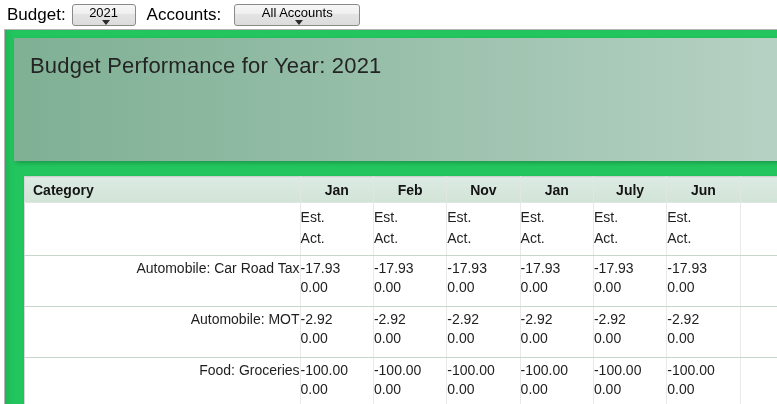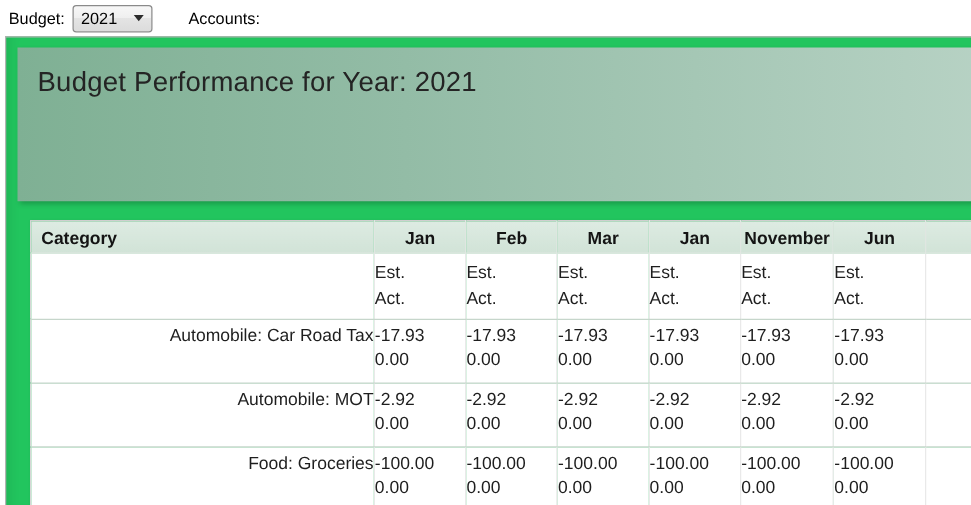--- a/index.html
+++ b/index.html
@@ -9,28 +9,28 @@
     background: #ffffff;
     font-family: "Liberation Sans", sans-serif;
     -webkit-font-smoothing: antialiased;
   }
 
   
   .toolbar {
     position: absolute; top: 0; left: 0; width: 777px; height: 29px;
     background: #ffffff; display: flex; align-items: center;
   }
-  .tb-label { font-size: 13px; color: #000; white-space: nowrap; }
+  .tb-label { font-size: 17px; color: #000; white-space: nowrap; }
   .lbl-budget { margin-left: 7px; }
-  .lbl-accounts { margin-left: 29px; }
+  .lbl-accounts { margin-left: 11px; }
   .combo {
     height: 22px; border: 1px solid #8a8a8a; border-radius: 3px;
     background: linear-gradient(#f7f7f7, #efefef 45%, #e4e4e4 46%, #dcdcdc);
     display: flex; align-items: center; justify-content: space-between;
-    padding: 0 6px 0 6px; font-size: 13px; color: #000; cursor: default;
+    padding: 0 6px 0 6px; font-size: 13px; color: #000; cursor: default; flex-direction: column;
   }
   .combo-budget { width: 64px; margin-left: 6px; }
   .combo-accounts { width: 126px; margin-left: 13px; }
   .combo-arrow {
     width: 0; height: 0; flex: 0 0 auto; margin-left: 4px;
     border-left: 4px solid transparent; border-right: 4px solid transparent;
     border-top: 5px solid #2b2b2b;
   }
 
   
@@ -80,20 +80,24 @@
 </head>
 <body>
 
 <div class="toolbar">
   <span class="tb-label lbl-budget">Budget:</span>
   <div class="combo combo-budget">
     <span>2021</span>
     <span class="combo-arrow"></span>
   </div>
   <span class="tb-label lbl-accounts">Accounts:</span>
+  <div class="combo combo-accounts">
+    <span>All Accounts</span>
+    <span class="combo-arrow"></span>
+  </div>
 </div>
 
 <div class="frame">
   <div class="report-header">
     <div class="report-title">Budget Performance for Year: 2021</div>
   </div>
   <table class="report-table">
       <colgroup>
         <col style="width: 291px;">
         <col style="width: 75px;">
@@ -102,23 +106,23 @@
         <col style="width: 75px;">
         <col style="width: 75px;">
         <col style="width: 75px;">
         <col style="width: 40px;">
       </colgroup>
       <thead>
         <tr>
           <th class="cat-h">Category</th>
           <th class="mon-h">Jan</th>
           <th class="mon-h">Feb</th>
-          <th class="mon-h">Mar</th>
+          <th class="mon-h">Nov</th>
           <th class="mon-h">Jan</th>
-          <th class="mon-h">November</th>
+          <th class="mon-h">July</th>
           <th class="mon-h">Jun</th>
           <th class="mon-h stub"></th>
         </tr>
       </thead>
       <tbody>
         <tr class="subheader">
           <td></td>
           <td>
             <div>Est.</div>
             <div>Act.</div>

